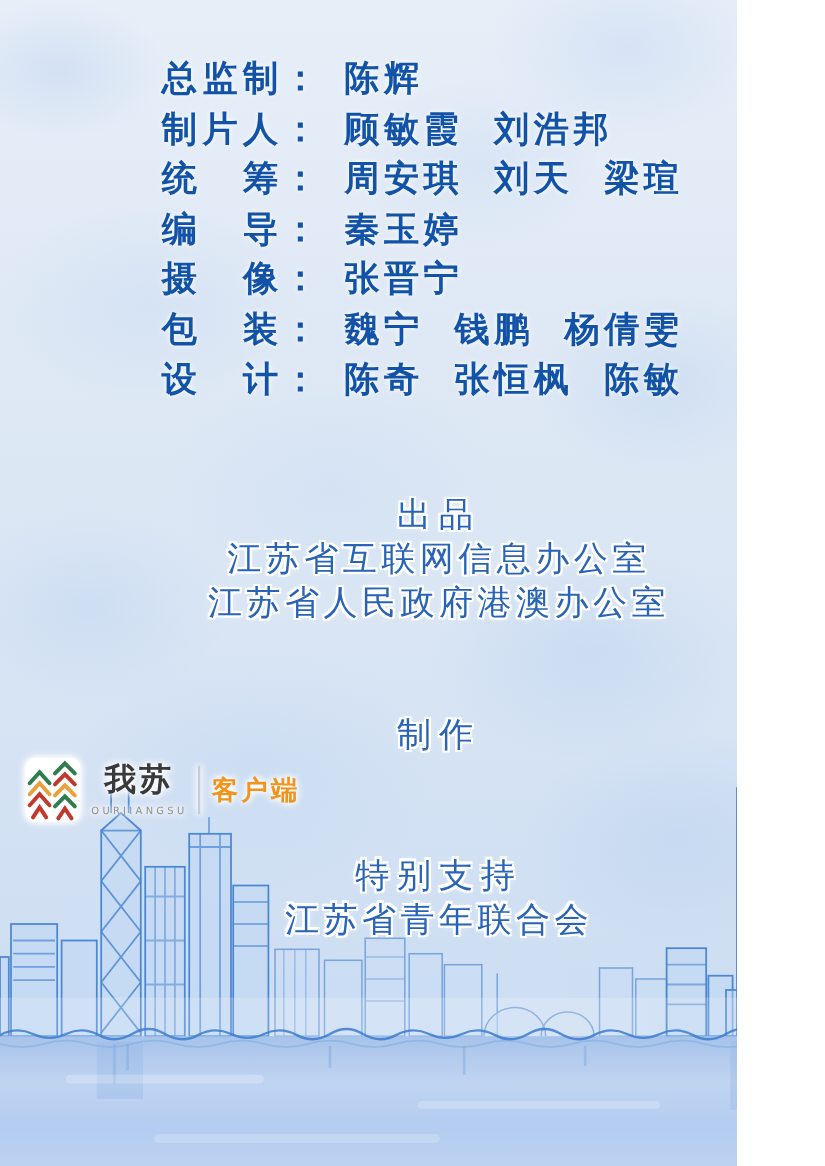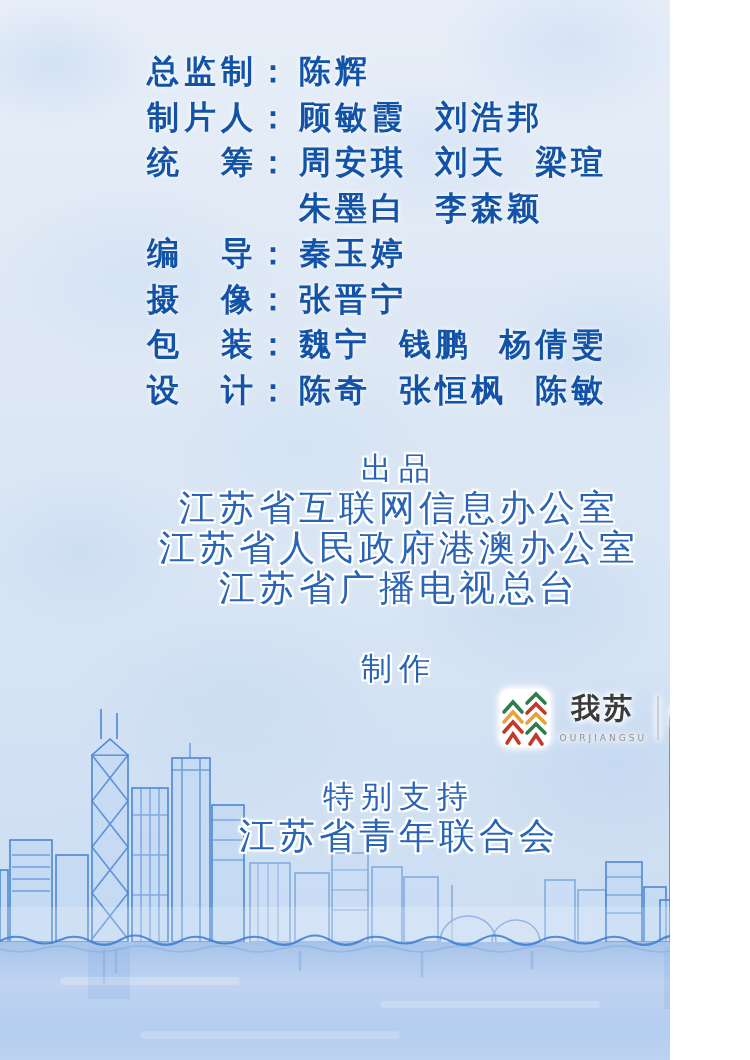--- a/index.html
+++ b/index.html
@@ -24,37 +24,37 @@
       radial-gradient(200px 140px at 92% 72%, rgba(160,194,235,.24), rgba(160,194,235,0) 70%);
   }
   
   .credits{
     position:absolute;left:147px;top:49px;color:#1253a8;font-weight:700;font-size:32px;
     text-shadow:0 0 4px rgba(255,255,255,.75),0 0 7px rgba(255,255,255,.55);
   }
   .credit-line{display:flex;align-items:baseline;line-height:45.5px;white-space:nowrap;}
   .c-label{display:inline-block;width:106px;text-align:justify;text-align-last:justify;}
   .c-colon{display:inline-block;width:40px;text-align:center;}
-  .c-value{margin-left:6px;letter-spacing:4px;word-spacing:13px;}
+  .c-value{margin-left:20px;letter-spacing:4px;word-spacing:13px;}
   
   .sec{position:absolute;left:0;width:750px;text-align:center;color:#2a64b6;font-weight:400;}
   .halo{
     text-shadow:-2px -2px 0 #fff,2px -2px 0 #fff,-2px 2px 0 #fff,2px 2px 0 #fff,
                 -2px 0 0 #fff,2px 0 0 #fff,0 -2px 0 #fff,0 2px 0 #fff,0 0 6px rgba(255,255,255,.95);
     padding-left:48px;
   }
   .sec-title{font-size:31px;line-height:39px;letter-spacing:7px;}
-  .org{font-size:36px;line-height:40px;letter-spacing:4px;}
+  .org{font-size:31px;line-height:40px;letter-spacing:4px;}
   #sec-chupin{top:449px;}
   #sec-zhizuo{top:651px;}
   #sec-zhizuo .sec-title{line-height:34px;}
   #sec-support{top:777px;}
   
   .logo-row{
-    margin-top:4px;display:flex;align-items:center;justify-content:flex-end;gap:10px;
+    margin-top:4px;display:flex;align-items:center;justify-content:flex-start;gap:10px;
     filter:drop-shadow(0 0 3px #fff) drop-shadow(0 0 3px #fff);
     padding-left:23px;
   }
   .wosu-text{display:flex;flex-direction:column;align-items:center;}
   .wosu-cn{font-size:29px;font-weight:700;color:#3a3a3a;letter-spacing:3px;line-height:32px;}
   .wosu-en{font-size:9px;color:#979189;letter-spacing:3px;line-height:11px;margin-top:9px;}
   .logo-divider{width:2px;height:44px;background:#c9cdd4;}
   .client-label{font-size:24px;font-weight:700;color:#f0941d;letter-spacing:3px;}
   
   .skyline{position:absolute;left:0;top:655px;width:750px;height:405px;display:block;}
@@ -160,25 +160,20 @@
       <span class="c-label">制片人</span>
         <span class="c-colon">：</span>
         <span class="c-value">顾敏霞 刘浩邦</span>
     </div>
     <div class="credit-line">
       <span class="c-label">统筹</span>
         <span class="c-colon">：</span>
         <span class="c-value">周安琪 刘天 梁瑄</span>
     </div>
     <div class="credit-line">
-      <span class="c-label"></span>
-        <span class="c-colon"></span>
-        <span class="c-value">朱墨白 李森颖</span>
-    </div>
-    <div class="credit-line">
       <span class="c-label">编导</span>
         <span class="c-colon">：</span>
         <span class="c-value">秦玉婷</span>
     </div>
     <div class="credit-line">
       <span class="c-label">摄像</span>
         <span class="c-colon">：</span>
         <span class="c-value">张晋宁</span>
     </div>
     <div class="credit-line">
@@ -190,21 +185,20 @@
       <span class="c-label">设计</span>
         <span class="c-colon">：</span>
         <span class="c-value">陈奇 张恒枫 陈敏</span>
     </div>
   </div>
 
   <div class="sec" id="sec-chupin">
     <div class="sec-title halo">出品</div>
     <div class="org halo">江苏省互联网信息办公室</div>
     <div class="org halo">江苏省人民政府港澳办公室</div>
-    <div class="org halo">江苏省广播电视总台</div>
   </div>
 
   <div class="sec" id="sec-zhizuo">
     <div class="sec-title halo">制作</div>
     <div class="logo-row">
       <svg width="50" height="58" viewBox="0 0 50 58" aria-hidden="true">
         <rect x="0" y="0" width="50" height="58" rx="9" fill="#ffffff" opacity="0.95"></rect>
         <g fill="none" stroke-width="3.6" stroke-linecap="round">
 
           <path d="M4,23 L13,13 L22,23" stroke="#2e7d4f"></path>

